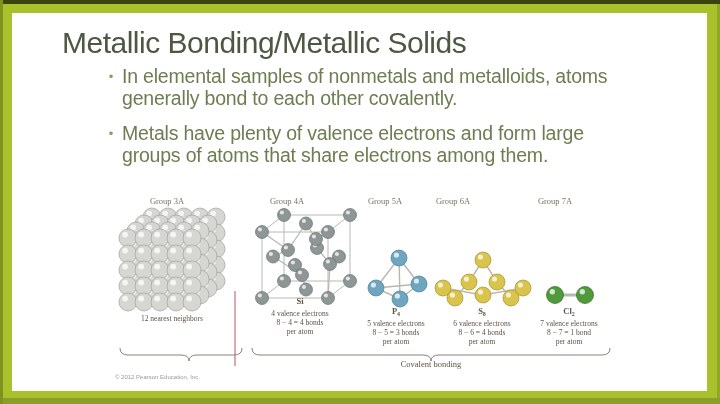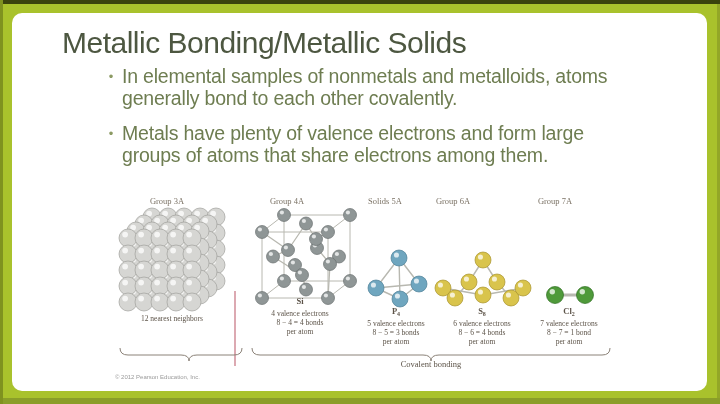--- a/index.html
+++ b/index.html
@@ -9,21 +9,20 @@
     font-family:"Liberation Sans", sans-serif;
   }
   .strip{position:absolute;left:0;right:0;}
   .strip-top{top:0;height:4px;background:#3a430d;}
   .strip-bottom{bottom:0;height:6px;background:#8a9e29;}
   .strip-left{position:absolute;top:0;bottom:0;left:0;width:3px;background:#7f921f;}
   .strip-right{position:absolute;top:4px;bottom:6px;right:0;width:3px;background:#93a727;}
   .card{
     position:absolute;left:12px;top:13px;width:695px;height:378px;
     background:#ffffff;
-    border-radius:10px;
   }
   .title{
     position:absolute;left:50px;top:13px;width:600px;
     font-size:30px;letter-spacing:-0.5px;color:#4d5741;font-weight:400;
   }
   .bullet{
     position:absolute;left:88px;width:530px;display:flex;
     color:#6e7d51;font-size:19.5px;line-height:21.5px;letter-spacing:-0.2px;
   }
   .bullet .marker{width:22px;flex:none;font-size:13px;line-height:21px;text-align:center;color:#8c9a63;}
@@ -65,21 +64,21 @@
     <span class="marker">•</span>
     <span>In elemental samples of nonmetals and metalloids, atoms generally bond to each other covalently.</span>
   </div>
   <div class="bullet b2">
     <span class="marker">•</span>
     <span>Metals have plenty of valence electrons and form large groups of atoms that share electrons among them.</span>
   </div>
 
   <div class="grp" style="left:115px">Group 3A</div>
   <div class="grp" style="left:235px">Group 4A</div>
-  <div class="grp" style="left:333px">Solids 5A</div>
+  <div class="grp" style="left:333px">Group 5A</div>
   <div class="grp" style="left:401px">Group 6A</div>
   <div class="grp" style="left:503px">Group 7A</div>
 
   <svg class="fig" width="510" height="180" viewBox="0 0 510 180">
       <circle cx="40" cy="19" r="9" fill="#d6d6d3" stroke="#a0a09c" stroke-width="0.7"></circle>
       <circle cx="37.12" cy="15.58" r="2.88" fill="rgba(255,255,255,0.75)"></circle>
       <circle cx="56" cy="19" r="9" fill="#d6d6d3" stroke="#a0a09c" stroke-width="0.7"></circle>
       <circle cx="53.12" cy="15.58" r="2.88" fill="rgba(255,255,255,0.75)"></circle>
       <circle cx="72" cy="19" r="9" fill="#d6d6d3" stroke="#a0a09c" stroke-width="0.7"></circle>
       <circle cx="69.12" cy="15.58" r="2.88" fill="rgba(255,255,255,0.75)"></circle>

